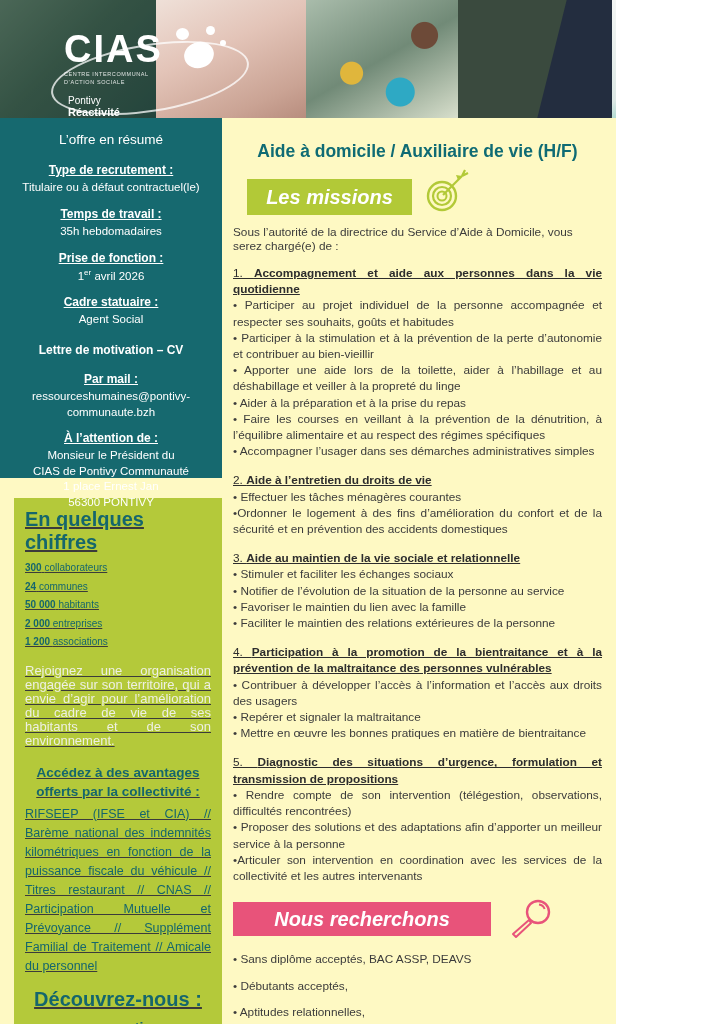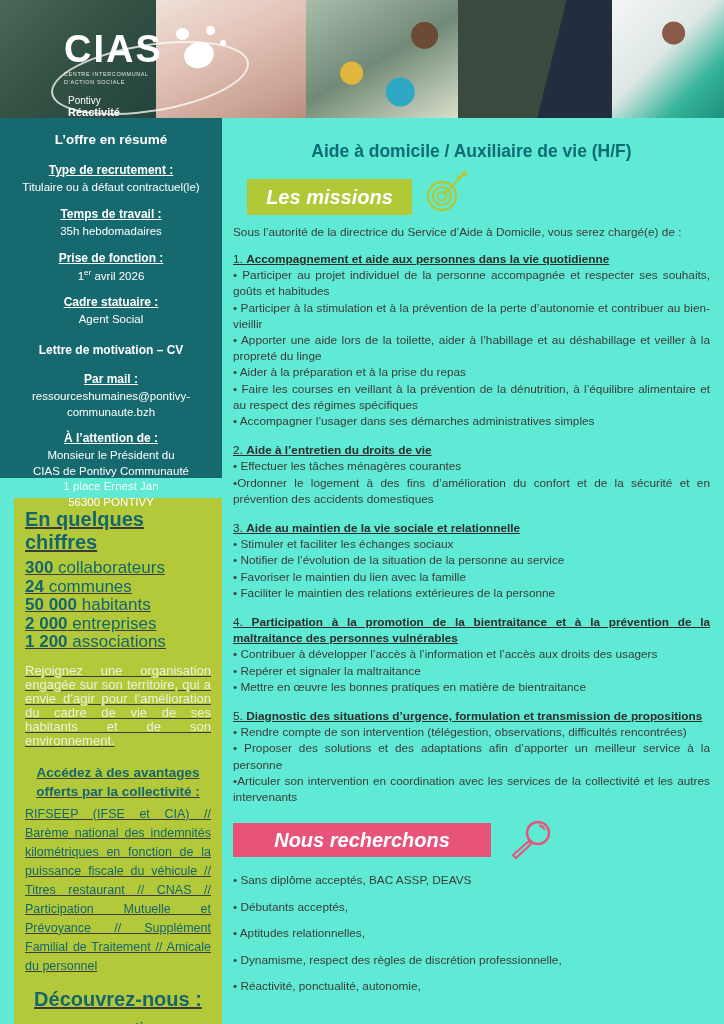--- a/index.html
+++ b/index.html
@@ -1,16 +1,16 @@
 <!DOCTYPE html>
 <html><head>
 <meta charset="utf-8">
 <style>
   html,body{margin:0;padding:0;background:#fff;}
-  .page{position:relative;width:724px;height:1024px;background:#5eead4;overflow:hidden;
+  .page{position:relative;width:616px;height:1024px;background:#fef9c3;overflow:hidden;
         font-family:"Liberation Sans",sans-serif;color:#3b3b3b;}
 
   
   .banner{position:relative;height:118px;overflow:hidden;background:#3a4a3e;}
   .ph{position:absolute;top:0;height:118px;}
   .ph1{left:0;width:156px;background:linear-gradient(135deg,#67755c 0%,#44553f 45%,#2c4034 100%);}
   .ph2{left:156px;width:150px;background:linear-gradient(155deg,#efe0d8 0%,#e3c4b8 40%,#caa394 80%,#b88d7e 100%);}
   .ph3{left:306px;width:152px;background:
         radial-gradient(circle at 62% 78%,#2ea9c4 0 14px,transparent 15px),
         radial-gradient(circle at 30% 62%,#e0b63c 0 11px,transparent 12px),
@@ -36,32 +36,32 @@
   .logo-pc{margin-top:8px;margin-left:4px;line-height:1.1;}
   .logo-pc .l1{font-size:10px;font-weight:normal;}
   .logo-pc .l2{font-size:11px;font-weight:bold;}
 
   
   .content{display:flex;align-items:flex-start;}
   .sidebar{width:222px;flex:0 0 222px;}
 
   .teal-box{box-sizing:border-box;width:222px;height:360px;background:#16696f;color:#fff;
         text-align:center;padding:13px 10px 0;font-size:11.5px;line-height:1.35;}
-  .tb-title{font-size:13.5px;font-weight:bold;margin-bottom:13px;}
+  .tb-title{font-size:13.5px;font-weight:normal;margin-bottom:13px;}
   .tb-item{margin-bottom:10px;}
   .tb-label{font-weight:bold;text-decoration:underline;font-size:12px;margin-bottom:2px;}
   .tb-value{word-wrap:break-word;}
   .tb-standalone{font-weight:bold;font-size:12px;margin:14px 0 13px;}
   .tb-lines div{line-height:1.35;}
   sup{font-size:8px;}
 
   .green-box{box-sizing:border-box;margin-left:14px;margin-top:20px;width:208px;height:532px;
         background:#b4c93a;padding:8px 11px 0;overflow:hidden;text-decoration:underline;}
   .gb-title{color:#15666c;font-size:20px;font-weight:bold;margin:2px 0 5px;}
-  .stat{color:#15666c;font-size:17px;line-height:18.5px;}
+  .stat{color:#15666c;font-size:10px;line-height:18.5px;}
   .stat .num{font-weight:bold;}
   .gb-pitch{color:#eef0e3;font-size:13px;line-height:14px;text-align:justify;margin-top:12px;}
   .gb-adv-title{color:#15666c;font-size:13.5px;font-weight:bold;text-align:center;
         line-height:19px;margin-top:15px;}
   .gb-adv-text{color:#15666c;font-size:12.5px;line-height:19px;text-align:justify;margin-top:4px;}
   .gb-discover{color:#15666c;font-size:20px;font-weight:bold;text-align:center;margin-top:12px;}
   .gb-site{color:#15666c;font-size:14px;font-weight:bold;text-align:center;margin-top:9px;
         text-decoration:underline;letter-spacing:.2px;cursor:pointer;}
   .teal-strip{margin-left:18px;width:204px;height:10px;background:#16696f;}
 

